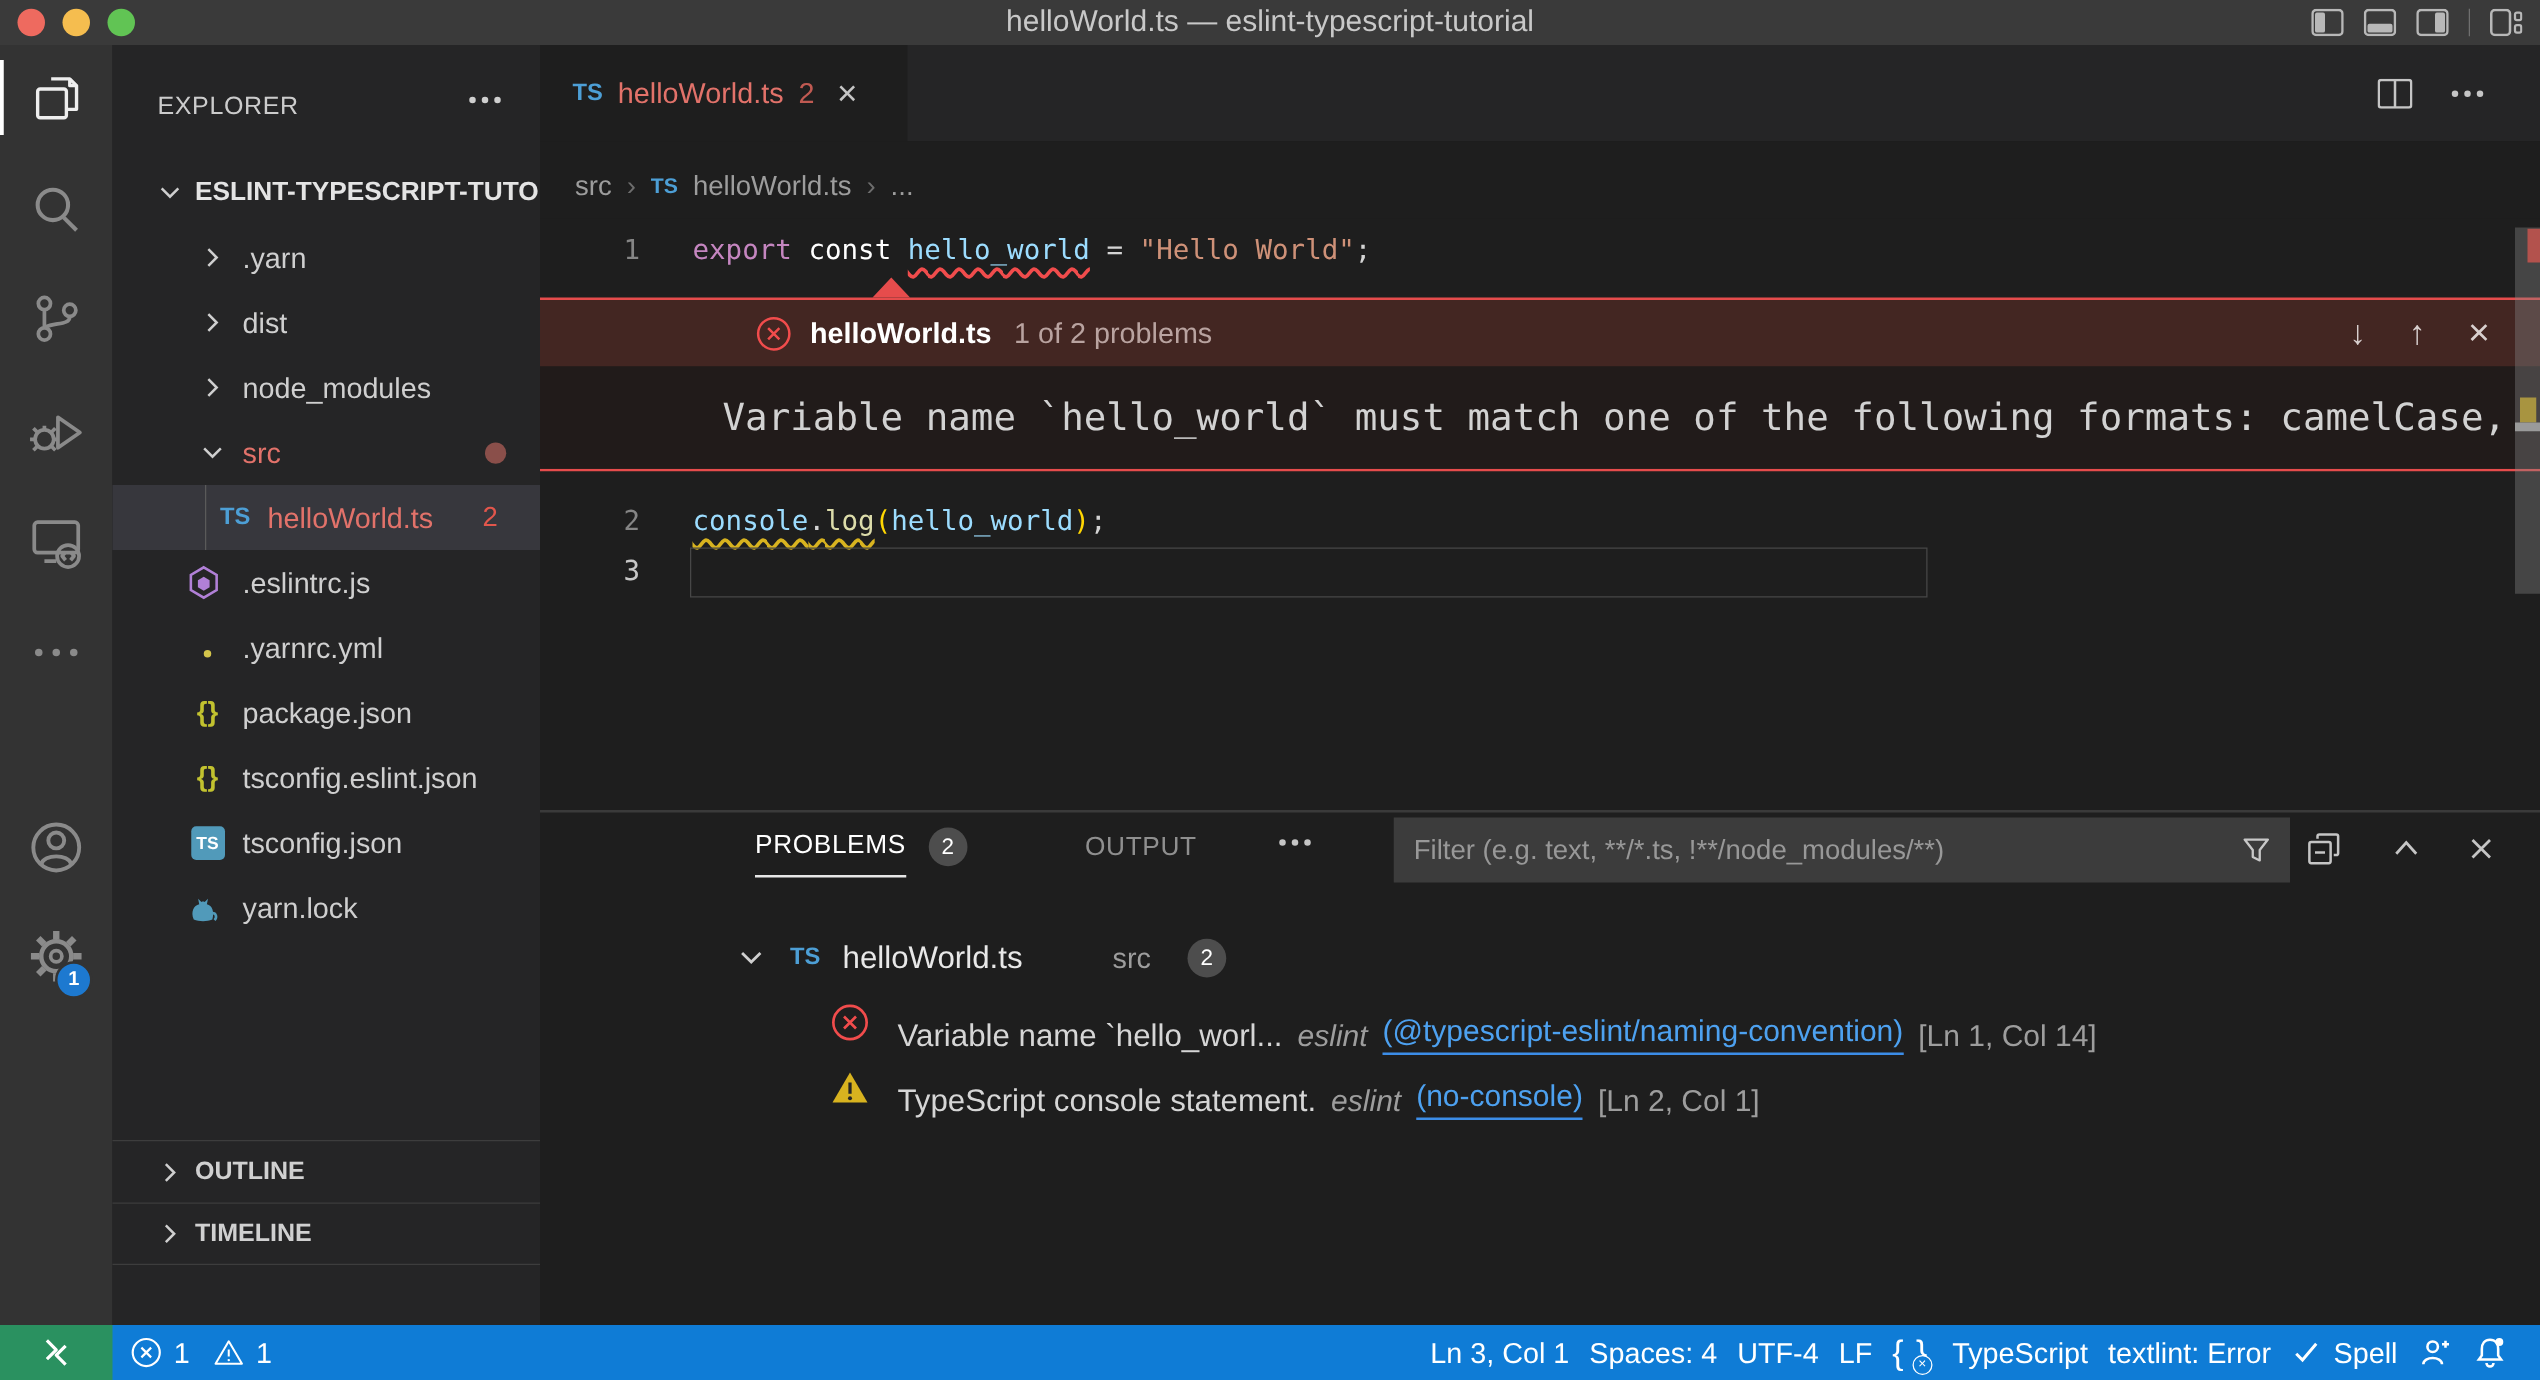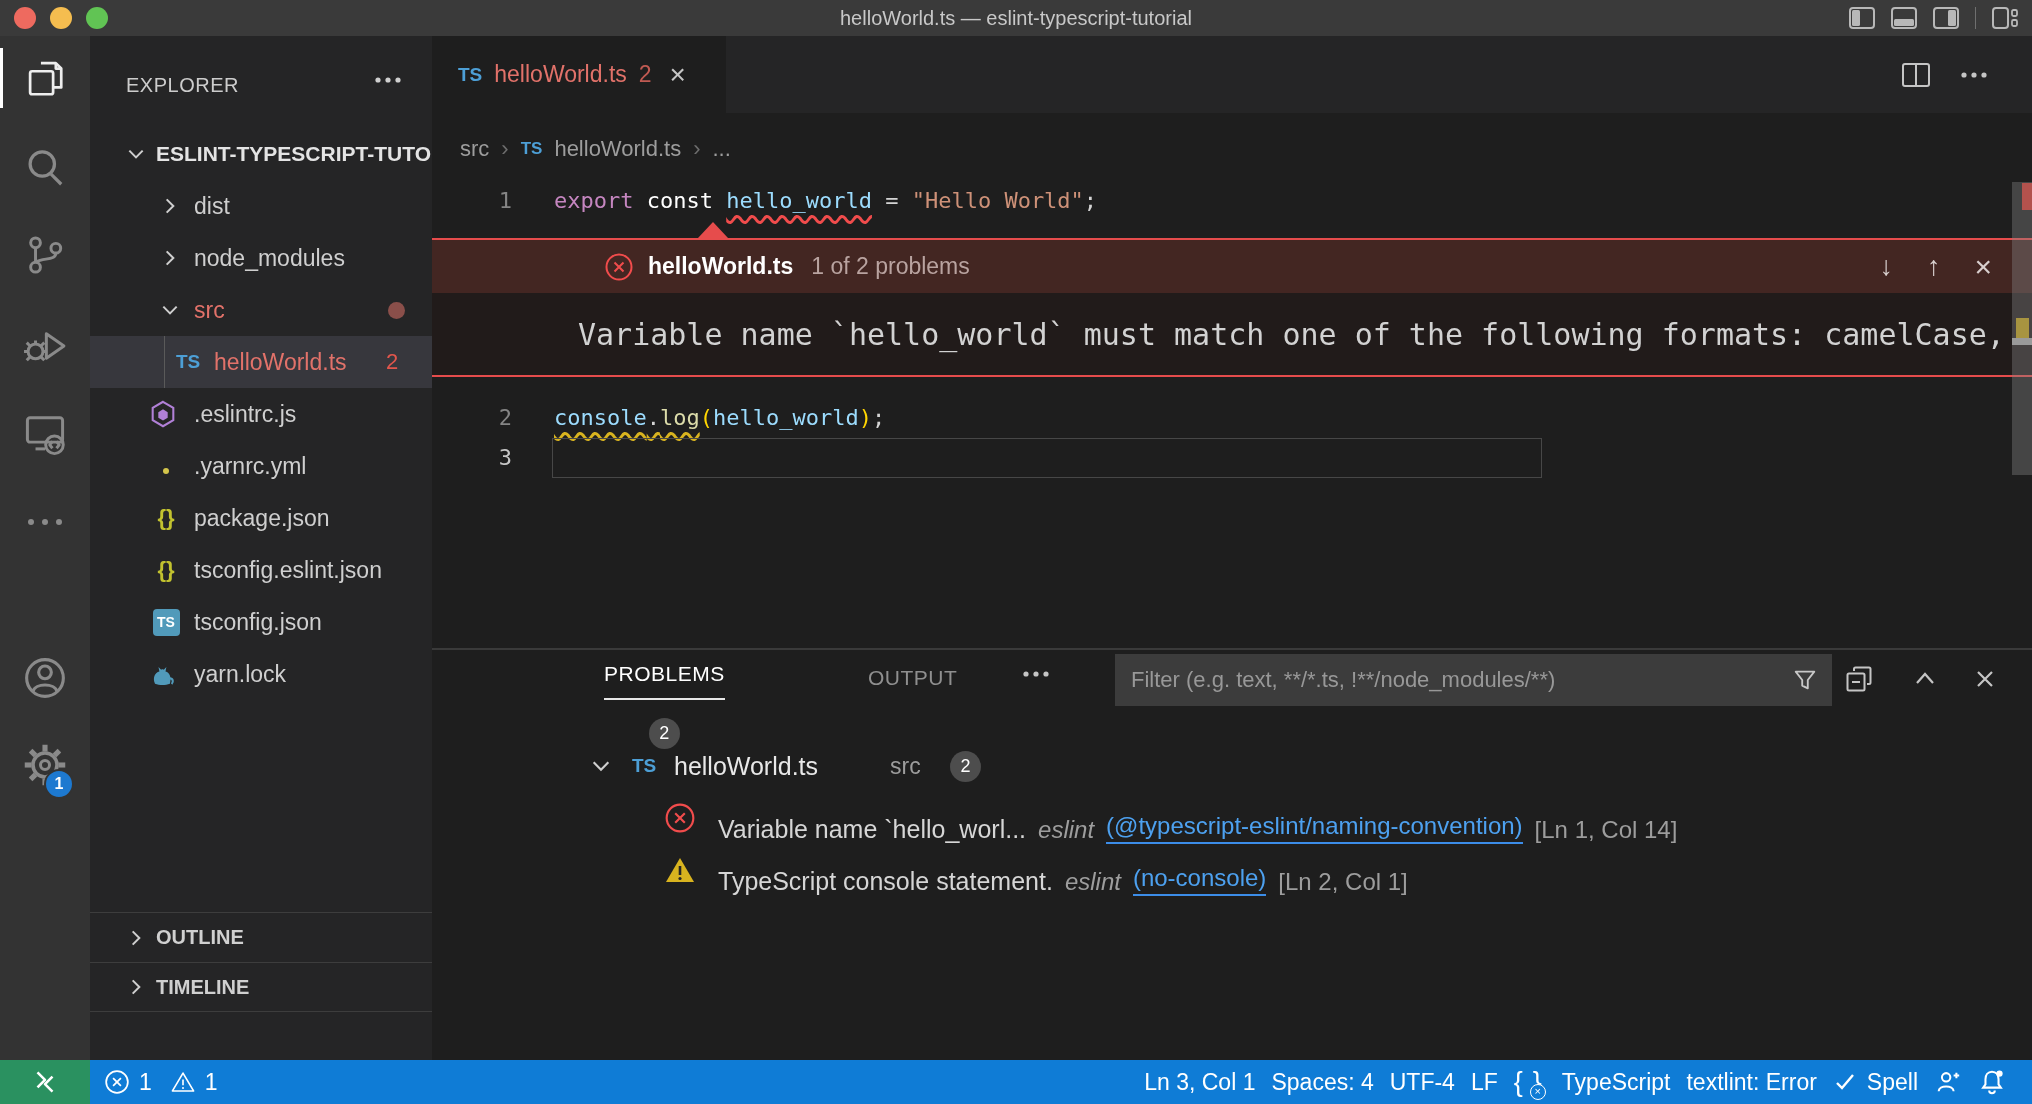--- a/index.html
+++ b/index.html
@@ -5,21 +5,21 @@
   * { margin:0; padding:0; box-sizing:border-box; }
   html,body { width:2032px; height:1104px; overflow:hidden; background:#1e1e1e;
               font-family:"Liberation Sans", sans-serif; }
   svg { display:block; }
 
   
   #titlebar { position:absolute; left:0; top:0; width:2032px; height:36px; background:#3a3a3a; }
   .traffic { position:absolute; top:7px; width:22px; height:22px; border-radius:50%; }
   #tl-close{ left:14px; background:#ee6a5f; } #tl-min{ left:50px; background:#f5bd4f; } #tl-max{ left:86px; background:#61c454; }
   #win-title { position:absolute; left:0; right:0; top:0; height:36px; line-height:36px; text-align:center;
-               color:#c8c8c8; font-size:20px; }
+               color:#c8c8c8; font-size:24px; }
   #titlebar-actions { position:absolute; right:14px; top:0; height:36px; display:flex; align-items:center; gap:16px; }
   .tb-sep { width:1px; height:22px; background:#6f6f6f; }
 
   
   #activitybar { position:absolute; left:0; top:36px; width:90px; height:1024px; background:#333333; }
   .act-item { position:absolute; left:0; width:90px; height:60px; display:flex; align-items:center; justify-content:center; }
   .act-active-bar { position:absolute; left:0; top:12px; width:3px; height:60px; background:#ffffff; }
   .act-badge { position:absolute; right:16px; bottom:-4px; width:30px; height:30px; border-radius:50%;
                background:#1d79d0; border:2px solid #333333; color:#fff; font-size:16px; font-weight:bold;
                display:flex; align-items:center; justify-content:center; }
@@ -102,21 +102,21 @@
 
   #scrollbar { position:absolute; right:0; top:0; width:20px; height:473px; z-index:30; }
   #sb-thumb { position:absolute; right:0; top:7px; width:20px; height:293px; background:rgba(135,135,135,.38); }
   #sb-mark-error { position:absolute; right:0; top:8px; width:10px; height:27px; background:#b3524d; }
   #sb-mark-warn { position:absolute; right:3px; top:143px; width:13px; height:20px; background:#a89440; }
   #sb-mark-cursor { position:absolute; right:0; top:163px; width:20px; height:7px; background:#9a9a9a; }
 
   
   #panel { position:absolute; left:432px; top:648px; width:1600px; height:412px; background:#1e1e1e;
            border-top:2px solid #3a3a3a; }
-  #panel-tab-problems { position:absolute; left:172px; top:12px; display:flex; align-items:center; gap:18px;flex-direction:column; }
+  #panel-tab-problems { position:absolute; left:172px; top:12px; display:flex; align-items:center; gap:18px; }
   #panel-tab-problems .pt-label { color:#ffffff; font-size:21px; letter-spacing:.5px; padding-bottom:12px;
                                   border-bottom:2px solid #e7e7e7; }
   .panel-badge { width:31px; height:31px; border-radius:50%; background:#4d4d4d; color:#ffffff; font-size:18px;
                  display:flex; align-items:center; justify-content:center; margin-bottom:10px; }
   #panel-tab-output { position:absolute; left:436px; top:16px; color:#8f8f8f; font-size:21px; letter-spacing:.5px; }
   #panel-dots { position:absolute; left:590px; top:20px; }
   #filter-box { position:absolute; left:683px; top:4px; width:717px; height:52px; background:#3c3c3c;
                 display:flex; align-items:center; }
   #filter-input { flex:1; background:transparent; border:none; outline:none; color:#cccccc; font-size:22px;
                   padding-left:16px; font-family:"Liberation Sans", sans-serif; }
@@ -290,20 +290,28 @@
       </span>
   </div>
   <div class="sb-rows">
     <div class="sb-row">
       <span class="sb-chev-root">
         <svg width="20" height="20" viewBox="0 0 18 18" fill="none" stroke="#cfcfcf" stroke-width="1.8">
             <path d="M3 6 L9 12 L15 6"></path>
           </svg>
         </span>
       <span class="root-label">ESLINT-TYPESCRIPT-TUTO...</span>
+    </div>
+    <div class="sb-row">
+      <span class="sb-chev">
+        <svg width="20" height="20" viewBox="0 0 18 18" fill="none" stroke="#cfcfcf" stroke-width="1.8">
+            <path d="M6 3 L12 9 L6 15"></path>
+          </svg>
+        </span>
+      <span class="sb-label-folder">.yarn</span>
     </div>
     <div class="sb-row">
       <span class="sb-chev">
         <svg width="20" height="20" viewBox="0 0 18 18" fill="none" stroke="#cfcfcf" stroke-width="1.8">
             <path d="M6 3 L12 9 L6 15"></path>
           </svg>
         </span>
       <span class="sb-label-folder">dist</span>
     </div>
     <div class="sb-row">

